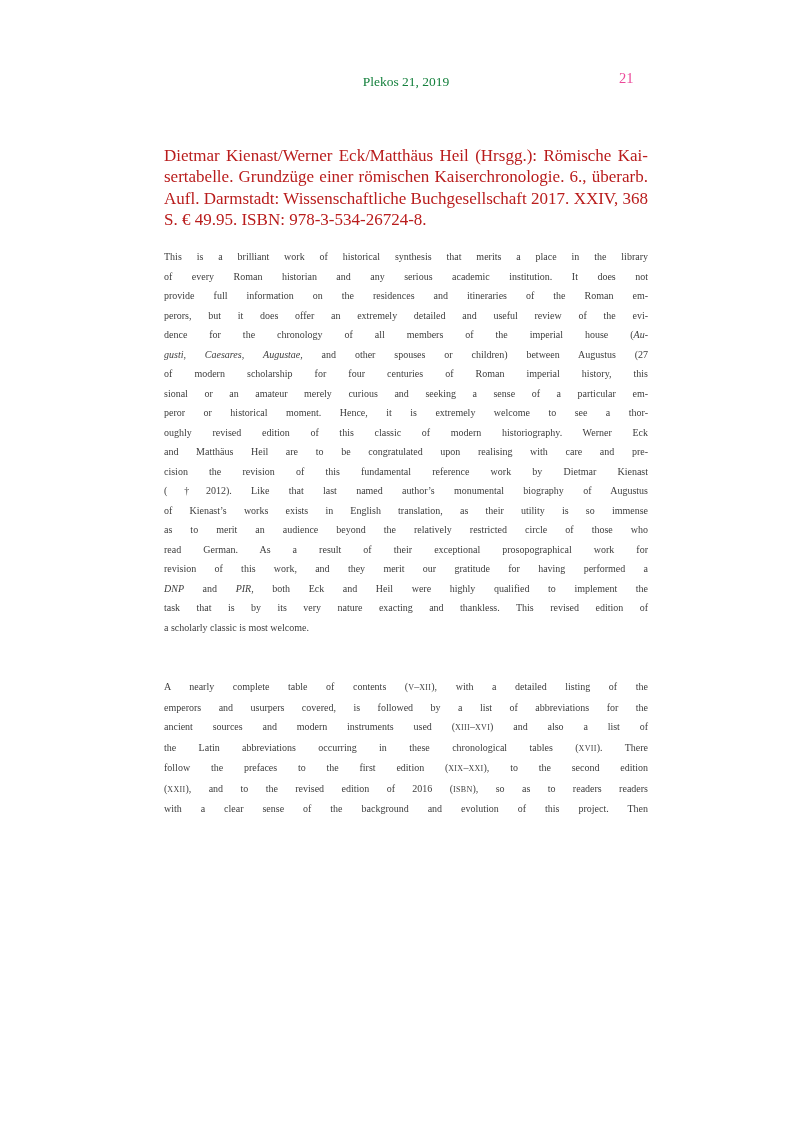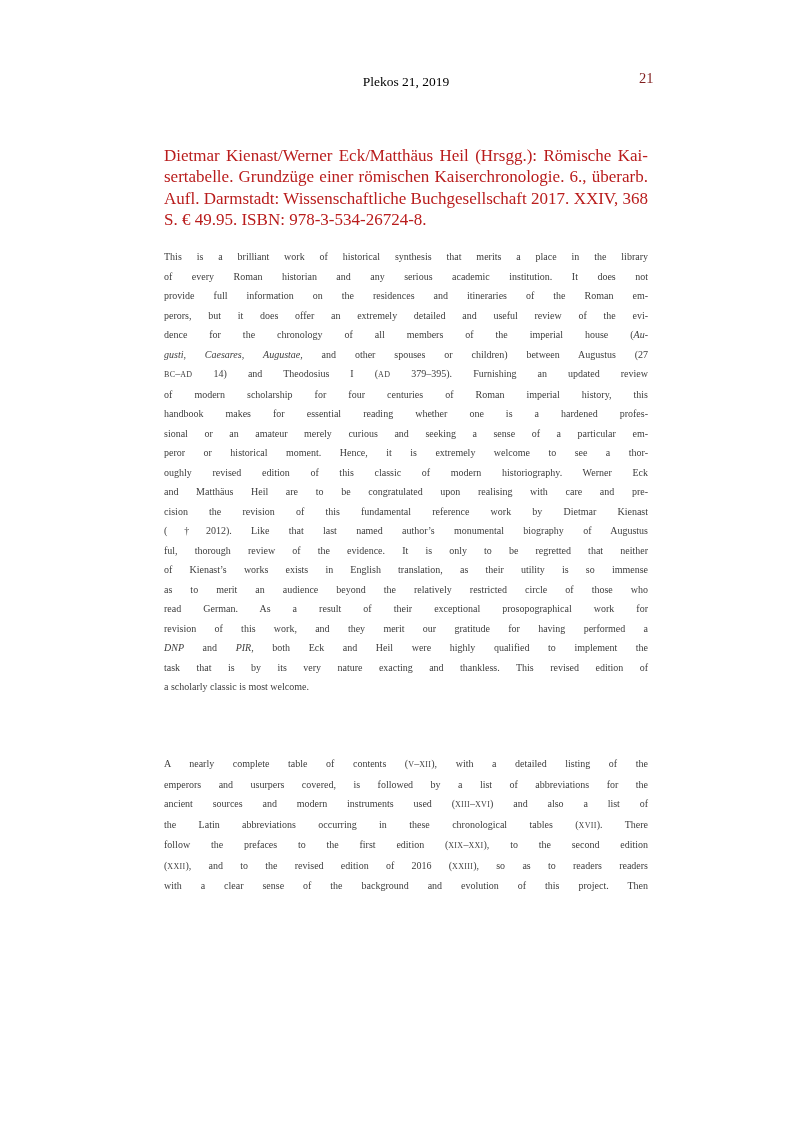--- a/index.html
+++ b/index.html
@@ -11,40 +11,39 @@
     font-family: "Liberation Serif", "DejaVu Serif", serif;
     color: #3d3d3d;
     overflow: hidden;
   }
   .col { position: absolute; left: 164px; width: 484px; }
   .running-header {
     top: 74px;
     text-align: center;
     font-size: 13.5px;
     line-height: 16px;
-    color: #000000;
+    color: #15803d;
   }
   .page-number {
     position: absolute;
     top: 70px;
     left: 619px;
     font-size: 14.5px;
     line-height: 16px;
-    color: #7f1d1d;
-    margin-left: 20px;
+    color: #ec4899;
   }
   .title-block {
     top: 145px;
     font-size: 17px;
     line-height: 21.3px;
     color: #b91c1c;
   }
   .para { font-size: 10px; line-height: 19.5px; }
   .p1 { top: 247px; }
-  .p2 { top: 754px; }
+  .p2 { top: 677px; }
   .line { text-align: justify; text-align-last: justify; }
   .line.last { text-align-last: left; }
   .i { font-style: italic; }
   .sc { font-size: 0.8em; letter-spacing: 0.3px; }
 </style>
 </head>
 <body>
 
 <div class="col running-header">
   <span>Plekos 21, 2019</span>
@@ -59,40 +58,37 @@
     <div class="line last"><span>S. € 49.95. ISBN: 978-3-534-26724-8.</span></div>
   </div>
 
 <div class="col para p1">
     <div class="line"><span>This is a brilliant work of historical synthesis that merits a place in the library</span></div>
     <div class="line"><span>of every Roman historian and any serious academic institution. It does not</span></div>
     <div class="line"><span>provide full information on the residences and itineraries of the Roman em-</span></div>
     <div class="line"><span>perors, but it does offer an extremely detailed and useful review of the evi-</span></div>
     <div class="line"><span>dence for the chronology of all members of the imperial house (</span><span class="i">Au-</span></div>
     <div class="line"><span class="i">gusti</span><span>, </span><span class="i">Caesares</span><span>, </span><span class="i">Augustae</span><span>, and other spouses or children) between Augustus (27</span></div>
-    <div class="line"><span class="sc">BC</span><span>–</span><span class="sc">AD</span><span> 14) and Theodosius I (</span><span class="sc">AD</span><span> 379–395). Furnishing an updated review</span></div>
     <div class="line"><span>of modern scholarship for four centuries of Roman imperial history, this</span></div>
-    <div class="line"><span>handbook makes for essential reading whether one is a hardened profes-</span></div>
     <div class="line"><span>sional or an amateur merely curious and seeking a sense of a particular em-</span></div>
     <div class="line"><span>peror or historical moment. Hence, it is extremely welcome to see a thor-</span></div>
     <div class="line"><span>oughly revised edition of this classic of modern historiography. Werner Eck</span></div>
     <div class="line"><span>and Matthäus Heil are to be congratulated upon realising with care and pre-</span></div>
     <div class="line"><span>cision the revision of this fundamental reference work by Dietmar Kienast</span></div>
     <div class="line"><span>(†2012). Like that last named author’s monumental biography of Augustus</span></div>
-    <div class="line"><span>ful, thorough review of the evidence. It is only to be regretted that neither</span></div>
     <div class="line"><span>of Kienast’s works exists in English translation, as their utility is so immense</span></div>
     <div class="line"><span>as to merit an audience beyond the relatively restricted circle of those who</span></div>
     <div class="line"><span>read German. As a result of their exceptional prosopographical work for</span></div>
     <div class="line"><span>revision of this work, and they merit our gratitude for having performed a</span></div>
     <div class="line"><span class="i">DNP</span><span> and </span><span class="i">PIR</span><span>, both Eck and Heil were highly qualified to implement the</span></div>
     <div class="line"><span>task that is by its very nature exacting and thankless. This revised edition of</span></div>
     <div class="line last"><span>a scholarly classic is most welcome.</span></div>
   </div>
 
 <div class="col para p2">
     <div class="line"><span>A nearly complete table of contents (</span><span class="sc">V</span><span>–</span><span class="sc">XII</span><span>), with a detailed listing of the</span></div>
     <div class="line"><span>emperors and usurpers covered, is followed by a list of abbreviations for the</span></div>
     <div class="line"><span>ancient sources and modern instruments used (</span><span class="sc">XIII</span><span>–</span><span class="sc">XVI</span><span>) and also a list of</span></div>
     <div class="line"><span>the Latin abbreviations occurring in these chronological tables (</span><span class="sc">XVII</span><span>). There</span></div>
     <div class="line"><span>follow the prefaces to the first edition (</span><span class="sc">XIX</span><span>–</span><span class="sc">XXI</span><span>), to the second edition</span></div>
-    <div class="line"><span>(</span><span class="sc">XXII</span><span>), and to the revised edition of 2016 (</span><span class="sc">XXIII</span><span>), so as to readers readers</span></div>
+    <div class="line"><span>(</span><span class="sc">XXII</span><span>), and to the revised edition of 2016 (</span><span class="sc">ISBN</span><span>), so as to readers readers</span></div>
     <div class="line"><span>with a clear sense of the background and evolution of this project. Then</span></div>
   </div>
 
 </body></html>

